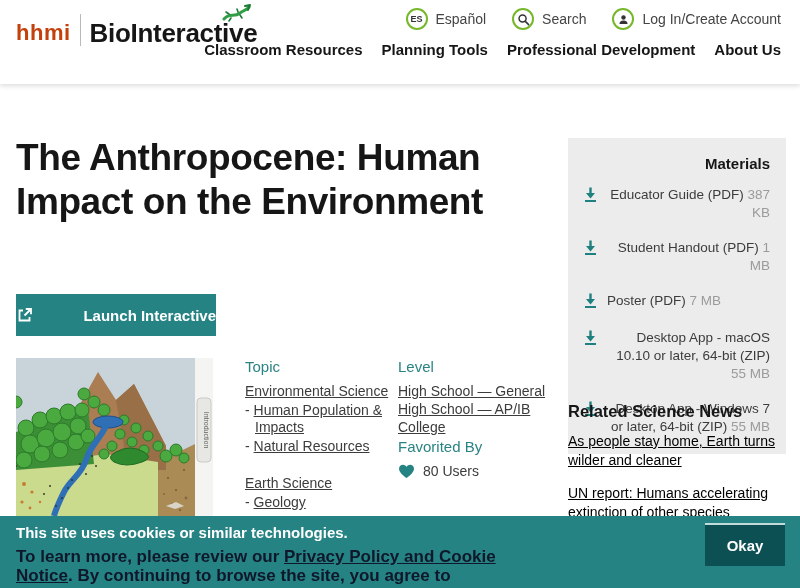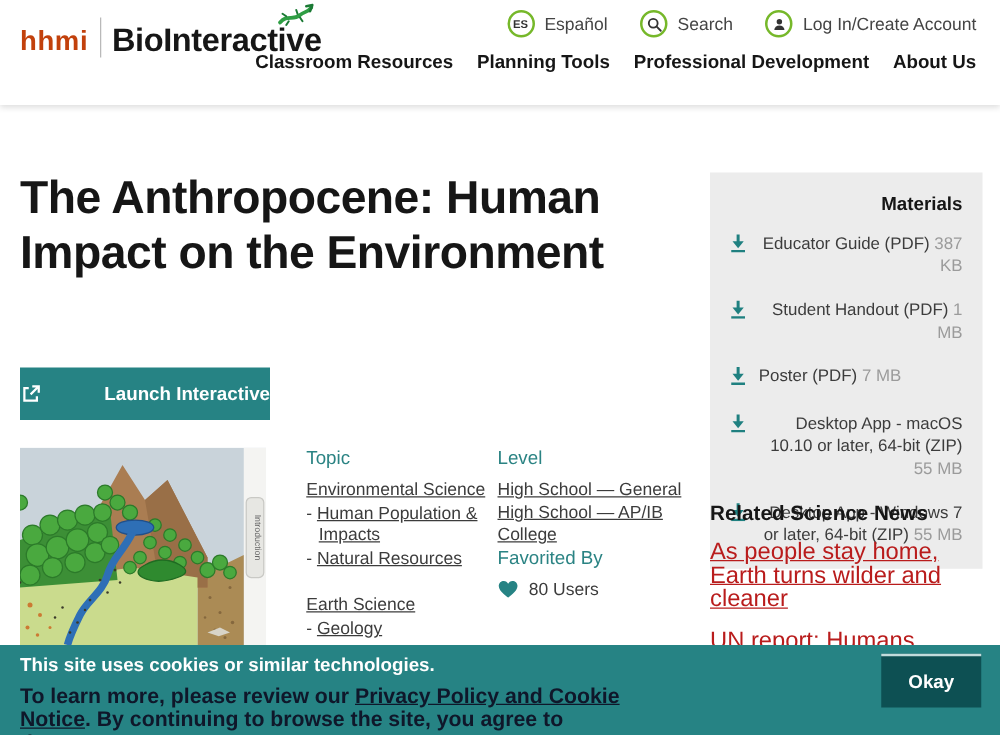--- a/index.html
+++ b/index.html
@@ -46,21 +46,21 @@
   
   .materials { position:absolute; left:568px; top:138px; width:218px; background:#ececec; padding:17px 16px 14px 16px;text-align:right; }
   .materials-head { font-size:15px; font-weight:bold; color:#161616; margin-bottom:14px; }
   .mat-item { display:flex; gap:10px; margin-bottom:17px; cursor:pointer; }
   .mat-icon { flex:0 0 13px; padding-top:1px; }
   .mat-text { font-size:13.5px; line-height:18px; color:#3c3c3c; }
   .mat-size { color:#9b9b9b; }
 
   .news { position:absolute; left:568px; top:402px; width:220px; }
   .news-head { font-size:16.5px; font-weight:bold; color:#161616; margin-bottom:11px; }
-  .news-link { display:block; font-size:19px; line-height:19px; color:#b91c1c; text-decoration:underline; margin-bottom:14px; cursor:pointer; }
+  .news-link { display:block; font-size:14px; line-height:19px; color:#000000; text-decoration:underline; margin-bottom:14px; cursor:pointer; }
 
   
   .cookie { position:absolute; left:0; top:516px; width:800px; height:72px; background:#268384; z-index:10; }
   .cookie-title { position:absolute; left:16px; top:8px; color:#fff; font-size:15px; font-weight:bold; }
   .cookie-body { position:absolute; left:16px; top:31px; width:480px; color:#0f172a; font-size:17px; font-weight:bold; line-height:19px; }
   .cookie-link { text-decoration:underline; cursor:pointer; }
   .okay-btn { position:absolute; right:15px; top:7px; width:80px; height:43px; background:#0d5053; border:none; border-top:2px solid #c2dcdc; color:#fff; font-size:15px; font-weight:bold; cursor:pointer; font-family:"Liberation Sans", sans-serif; }
 </style>
 </head>
 <body>

